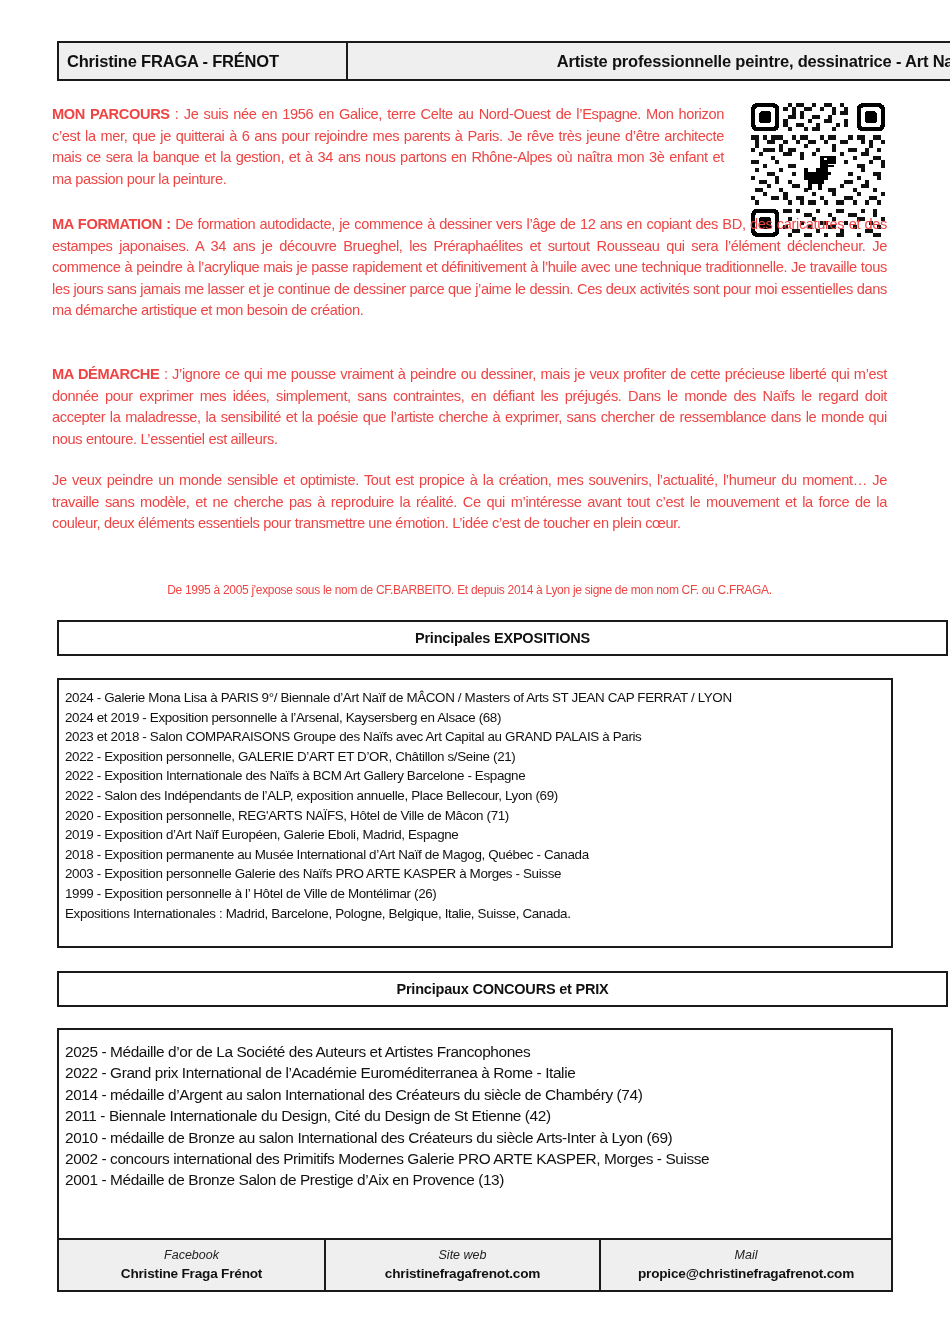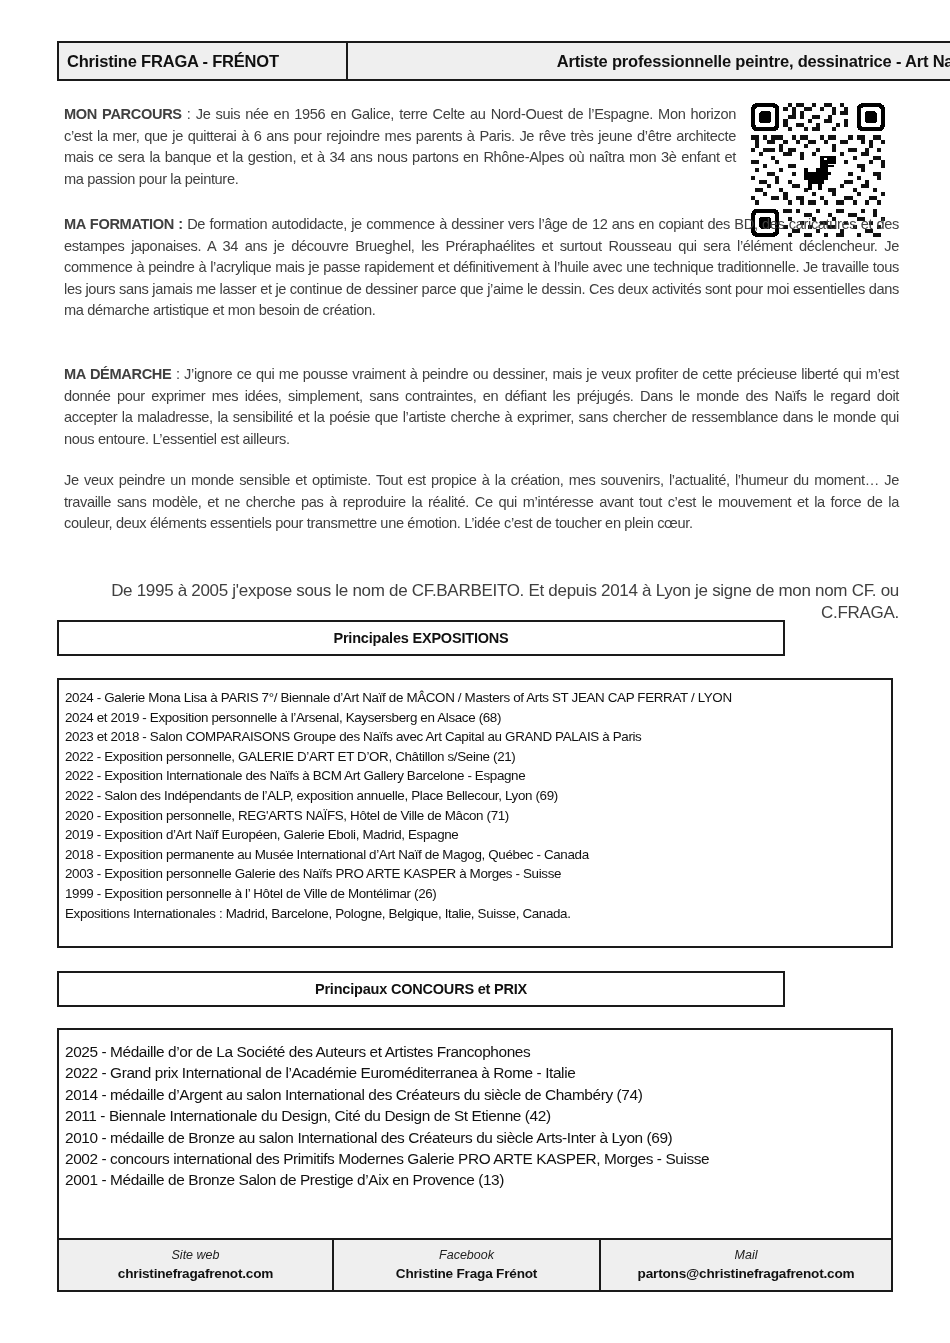--- a/index.html
+++ b/index.html
@@ -13,37 +13,37 @@
   .header .left {
     width: 289px; border-right: 2px solid #1a1a1a; display: flex; align-items: center;
     padding-left: 8px; font-weight: bold; font-size: 16.5px; letter-spacing: -0.2px;
   }
   .header .right {
     flex: 1; display: flex; align-items: center; justify-content: flex-end;
     padding-right: 8px; font-weight: bold; font-size: 16.5px; letter-spacing: -0.2px; padding-left: 44px;
   }
 
   .body-text {
-    position: absolute; left: 64px; width: 835px;
+    position: absolute; left: 52px; width: 835px;
     font-family: "Liberation Sans", sans-serif; font-size: 14.6px; line-height: 21.5px;
-    text-align: justify; letter-spacing: -0.35px; color: #404040;
+    text-align: justify; letter-spacing: -0.35px; color: #ef4444;
   }
   .body-text b { font-weight: bold; }
   .p-parcours { top: 104px; width: 672px; }
   .p-formation { top: 214px; }
   .p-demarche { top: 364px; }
   .p-sensible { top: 470px; }
-  .p-note { top: 580px; font-size: 17px; letter-spacing: -0.3px; text-align: right; }
+  .p-note { top: 580px; font-size: 12px; letter-spacing: -0.3px; text-align: center; }
 
   .qr {
     position: absolute; left: 751px; top: 103px; width: 134px; height: 134px;
   }
 
   .section-title {
-    position: absolute; left: 57px; width: 728px; height: 36px;
+    position: absolute; left: 57px; width: 891px; height: 36px;
     border: 2px solid #1a1a1a; display: flex; align-items: center; justify-content: center;
     font-weight: bold; font-size: 14.5px; letter-spacing: -0.2px; background: #fff;
   }
   .title-expo { top: 620px; }
   .title-prix { top: 971px; }
 
   .list-box {
     position: absolute; left: 57px; width: 836px; border: 2px solid #1a1a1a;
     padding: 8px 6px 0 6px; background: #fff;
   }
@@ -275,21 +275,21 @@
 
 <p class="body-text p-demarche"><b>MA DÉMARCHE</b><span> : J’ignore ce qui me pousse vraiment à peindre ou dessiner, mais je veux profiter de cette précieuse liberté qui m’est donnée pour exprimer mes idées, simplement, sans contraintes, en défiant les préjugés. Dans le monde des Naïfs le regard doit accepter la maladresse, la sensibilité et la poésie que l’artiste cherche à exprimer, sans chercher de ressemblance dans le monde qui nous entoure. L’essentiel est ailleurs.</span></p>
 
 <p class="body-text p-sensible">Je veux peindre un monde sensible et optimiste. Tout est propice à la création, mes souvenirs, l’actualité, l’humeur du moment… Je travaille sans modèle, et ne cherche pas à reproduire la réalité. Ce qui m’intéresse avant tout c’est  le mouvement et la force de la couleur, deux éléments essentiels pour transmettre une émotion. L’idée c’est de toucher en plein cœur.</p>
 
 <p class="body-text p-note">De 1995 à 2005 j'expose sous le nom de CF.BARBEITO. Et depuis 2014 à Lyon je signe de mon nom CF. ou C.FRAGA.</p>
 
 <div class="section-title title-expo">Principales  EXPOSITIONS</div>
 <div class="list-box list-expo">
   <ul>
-    <li>2024 - Galerie Mona Lisa à PARIS 7°/ Biennale d’Art Naïf de MÂCON / Masters of Arts  ST JEAN CAP FERRAT / LYON</li>
+    <li>2024 - Galerie Mona Lisa à PARIS 9°/ Biennale d’Art Naïf de MÂCON / Masters of Arts  ST JEAN CAP FERRAT / LYON</li>
     <li>2024 et 2019 - Exposition personnelle à l’Arsenal, Kaysersberg en Alsace (68)</li>
     <li>2023 et 2018 - Salon COMPARAISONS Groupe des Naïfs avec Art Capital au GRAND PALAIS à Paris</li>
     <li>2022 - Exposition personnelle, GALERIE D’ART ET D’OR, Châtillon s/Seine (21)</li>
     <li>2022 - Exposition Internationale des Naïfs à BCM Art Gallery Barcelone - Espagne</li>
     <li>2022 - Salon des Indépendants de l’ALP, exposition annuelle, Place Bellecour, Lyon (69)</li>
     <li>2020 - Exposition personnelle, REG'ARTS NAÏFS, Hôtel de Ville de Mâcon (71)</li>
     <li>2019 - Exposition d’Art Naïf Européen, Galerie Eboli, Madrid, Espagne</li>
     <li>2018 - Exposition permanente au Musée International d’Art Naïf de Magog, Québec - Canada</li>
     <li>2003 - Exposition personnelle Galerie des Naïfs PRO ARTE KASPER à Morges - Suisse</li>
     <li>1999 - Exposition personnelle à l’ Hôtel de Ville de Montélimar (26)</li>
@@ -304,25 +304,25 @@
     <li>2022 - Grand prix International de l’Académie Euroméditerranea à Rome - Italie</li>
     <li>2014 - médaille d’Argent au salon International des Créateurs du siècle de Chambéry (74)</li>
     <li>2011 - Biennale Internationale du Design, Cité du Design de St Etienne (42)</li>
     <li>2010 - médaille de Bronze au salon International des Créateurs du siècle Arts-Inter à Lyon (69)</li>
     <li>2002 - concours international des Primitifs Modernes Galerie PRO ARTE KASPER, Morges - Suisse</li>
     <li>2001 - Médaille de Bronze Salon de Prestige d’Aix en Provence (13)</li>
   </ul>
 </div>
 
 <div class="footer">
+  <div class="cell c2">
+    <span class="lbl">Facebook</span>
+    <span class="val">Christine Fraga Frénot</span>
+  </div>
   <div class="cell c1">
     <span class="lbl">Site web</span>
     <span class="val">christinefragafrenot.com</span>
   </div>
-  <div class="cell c2">
-    <span class="lbl">Facebook</span>
-    <span class="val">Christine Fraga Frénot</span>
-  </div>
   <div class="cell c3">
     <span class="lbl">Mail</span>
-    <span class="val">partons@christinefragafrenot.com</span>
+    <span class="val">propice@christinefragafrenot.com</span>
   </div>
 </div>
 
 </body></html>

